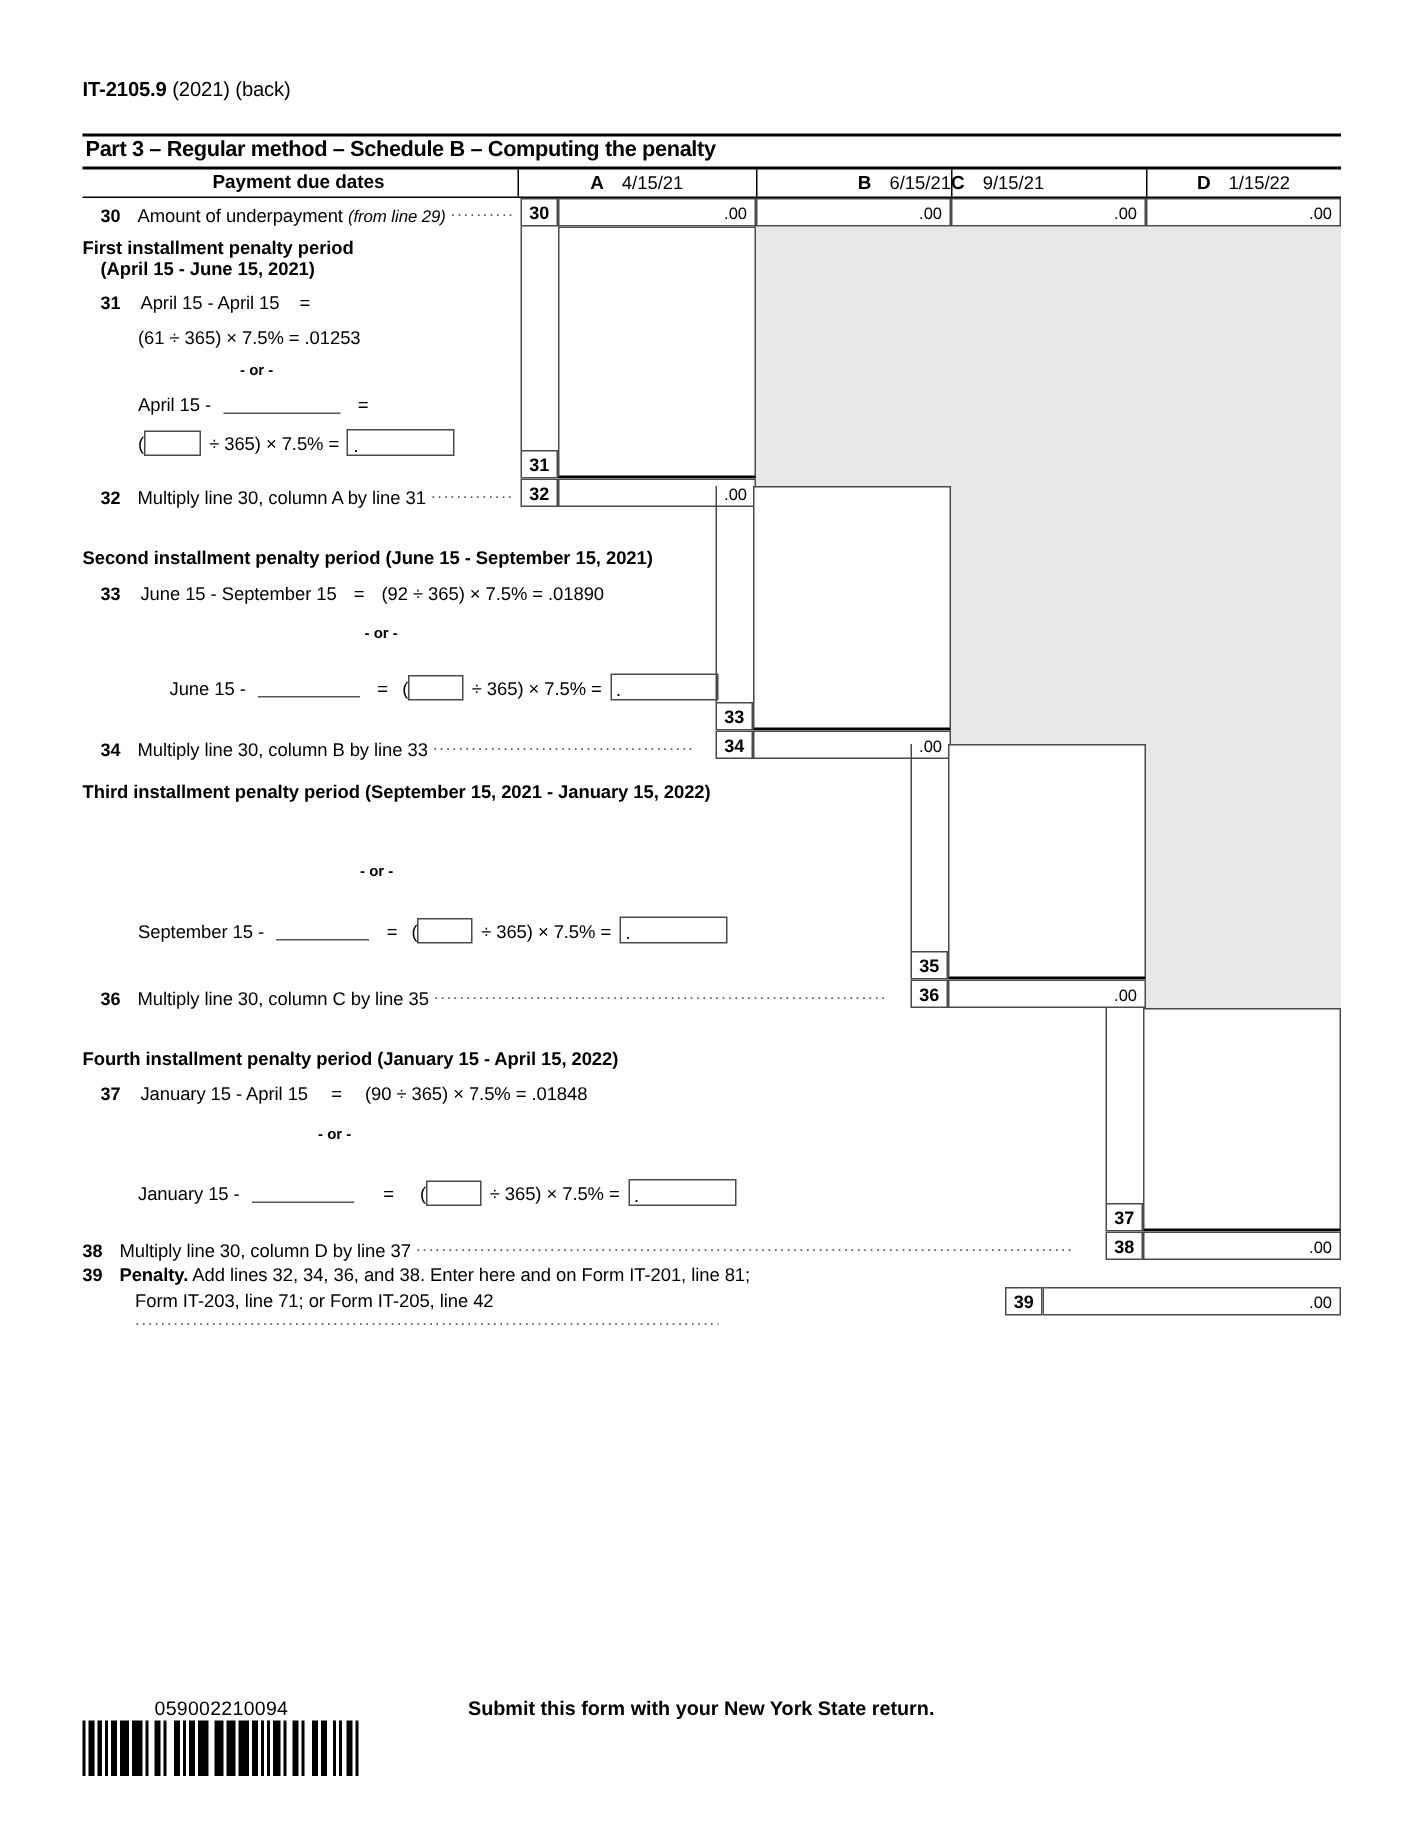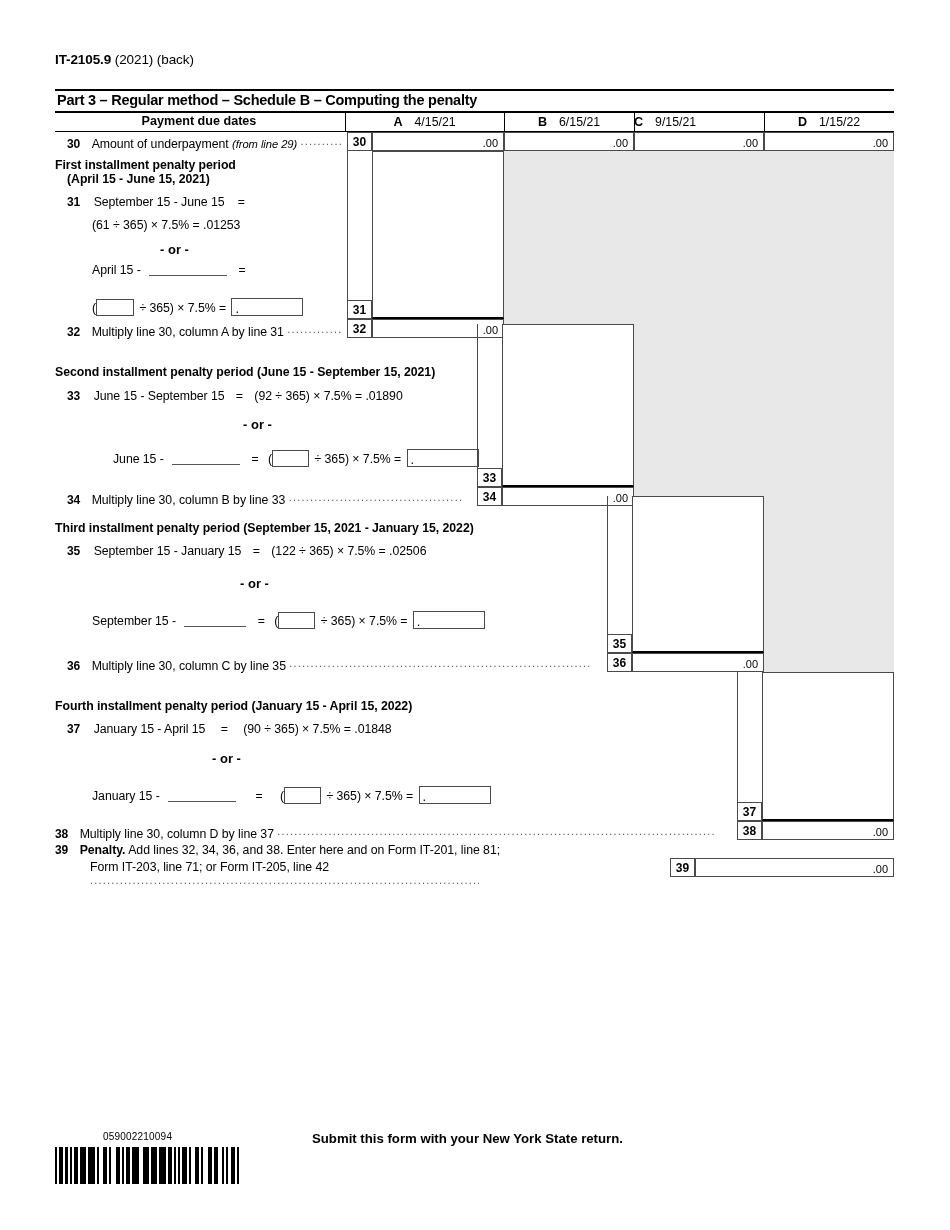--- a/index.html
+++ b/index.html
@@ -130,26 +130,26 @@
     border: 1px solid #4a4a4a;
     background: #fff;
     vertical-align: -4px;
     position: relative;
   }
   .decbox .dot {
     position: absolute;
     left: 3px; bottom: -1px;
     font-size: 13px;
   }
-  .or { font-weight: bold; font-size: 13px; }
+  .or { font-weight: bold; font-size: 10px; }
 
   
   #barcode-number {
     left: 103px; top: 1131px;
-    font-size: 10px;
+    font-size: 13px;
     letter-spacing: 0.2px;
   }
   #barcode {
     left: 55px; top: 1147px;
     width: 186px; height: 37px;
   }
   #barcode span {
     position: absolute;
     top: 0; bottom: 0;
     background: #000;
@@ -177,21 +177,21 @@
   <div class="abs" id="payment-due-dates">Payment due dates</div>
 
   <div class="abs hdr-vsep" style="left:345px;"></div>
   <div class="abs hdr-vsep" style="left:504px;"></div>
   <div class="abs hdr-vsep" style="left:634px;"></div>
   <div class="abs hdr-vsep" style="left:764px;"></div>
 
   <div class="abs colhdr" style="left:345px;width:159px;text-align:center;">
     <span class="letter">A</span><span class="date">4/15/21</span>
   </div>
-  <div class="abs colhdr" style="left:504px;width:130px;text-align:center;">
+  <div class="abs colhdr" style="left:504px;width:130px;text-align:right;">
     <span class="letter">B</span><span class="date">6/15/21</span>
   </div>
   <div class="abs colhdr" style="left:634px;width:130px;">
     <span class="letter">C</span><span class="date">9/15/21</span>
   </div>
   <div class="abs colhdr" style="left:764px;width:130px;text-align:center;">
     <span class="letter">D</span><span class="date">1/15/22</span>
   </div>
   <div class="abs" id="colhdr-rule-bottom"></div>
 
@@ -217,32 +217,32 @@
   </div>
   <div class="abs cellbox" style="left:764px;top:132px;width:130px;height:19px;">
     <span class="amt-cents">.00</span>
   </div>
 
   <div class="abs ltext bold" style="left:55px;top:158px;">First installment penalty period</div>
   <div class="abs ltext bold" style="left:67px;top:172px;">(April 15 - June 15, 2021)</div>
 
   <div class="abs ltext" style="left:67px;top:195px;">
     <span class="lnum">31</span>
-    <span style="margin-left:10px;">September 15 - June 15</span>
+    <span style="margin-left:10px;">April 15 - April 15</span>
     <span style="margin-left:10px;">=</span>
   </div>
   <div class="abs ltext" style="left:92px;top:218px;">(61 ÷ 365) × 7.5% = .01253</div>
   <div class="abs or" style="left:160px;top:242px;">- or -</div>
 
   <div class="abs ltext" style="left:92px;top:263px;">
     <span>April 15 -</span>
     <span class="blankline" style="width:78px;margin-left:5px;"></span>
     <span style="margin-left:8px;">=</span>
   </div>
-  <div class="abs ltext" style="left:92px;top:286px;margin-top:12px;">
+  <div class="abs ltext" style="left:92px;top:286px;">
     <span>(</span><span class="inlinebox" style="width:38px;height:17px;"></span>
     <span style="margin-left:2px;">÷ 365) × 7.5% =</span>
     <span class="decbox" style="width:72px;height:18px;margin-left:2px;"><span class="dot">.</span></span>
   </div>
 
   <div class="abs numbox" style="left:347px;top:300px;width:25px;height:19px;">31</div>
   <div class="abs cellbox" style="left:372px;top:151px;width:132px;height:168px;border-bottom:2px solid #000;"></div>
   <div class="abs" style="left:347px;top:151px;width:1px;height:149px;background:#4a4a4a;"></div>
 
   <div class="abs ltext" style="left:67px;top:323px;width:276px;">
@@ -283,26 +283,20 @@
     <span style="margin-left:8px;">Multiply line 30, column B by line 33</span>
     <span class="leader" style="width:173px;">.............................................</span>
   </div>
   <div class="abs numbox" style="left:477px;top:487px;width:25px;height:19px;">34</div>
   <div class="abs cellbox" style="left:502px;top:487px;width:132px;height:19px;">
     <span class="amt-cents">.00</span>
   </div>
 
   <div class="abs ltext bold" style="left:55px;top:521px;">Third installment penalty period (September 15, 2021 - January 15, 2022)</div>
 
-  <div class="abs ltext" style="left:67px;top:544px;">
-    <span class="lnum">35</span>
-    <span style="margin-left:10px;">September 15 - January 15</span>
-    <span style="margin-left:8px;">=</span>
-    <span style="margin-left:8px;">(122 ÷ 365) × 7.5% = .02506</span>
-  </div>
   <div class="abs or" style="left:240px;top:576px;">- or -</div>
 
   <div class="abs ltext" style="left:92px;top:611px;">
     <span>September 15 -</span>
     <span class="blankline" style="width:62px;margin-left:5px;"></span>
     <span style="margin-left:8px;">=</span>
     <span style="margin-left:6px;">(</span><span class="inlinebox" style="width:37px;height:17px;"></span>
     <span style="margin-left:2px;">÷ 365) × 7.5% =</span>
     <span class="decbox" style="width:72px;height:18px;margin-left:2px;"><span class="dot">.</span></span>
   </div>

